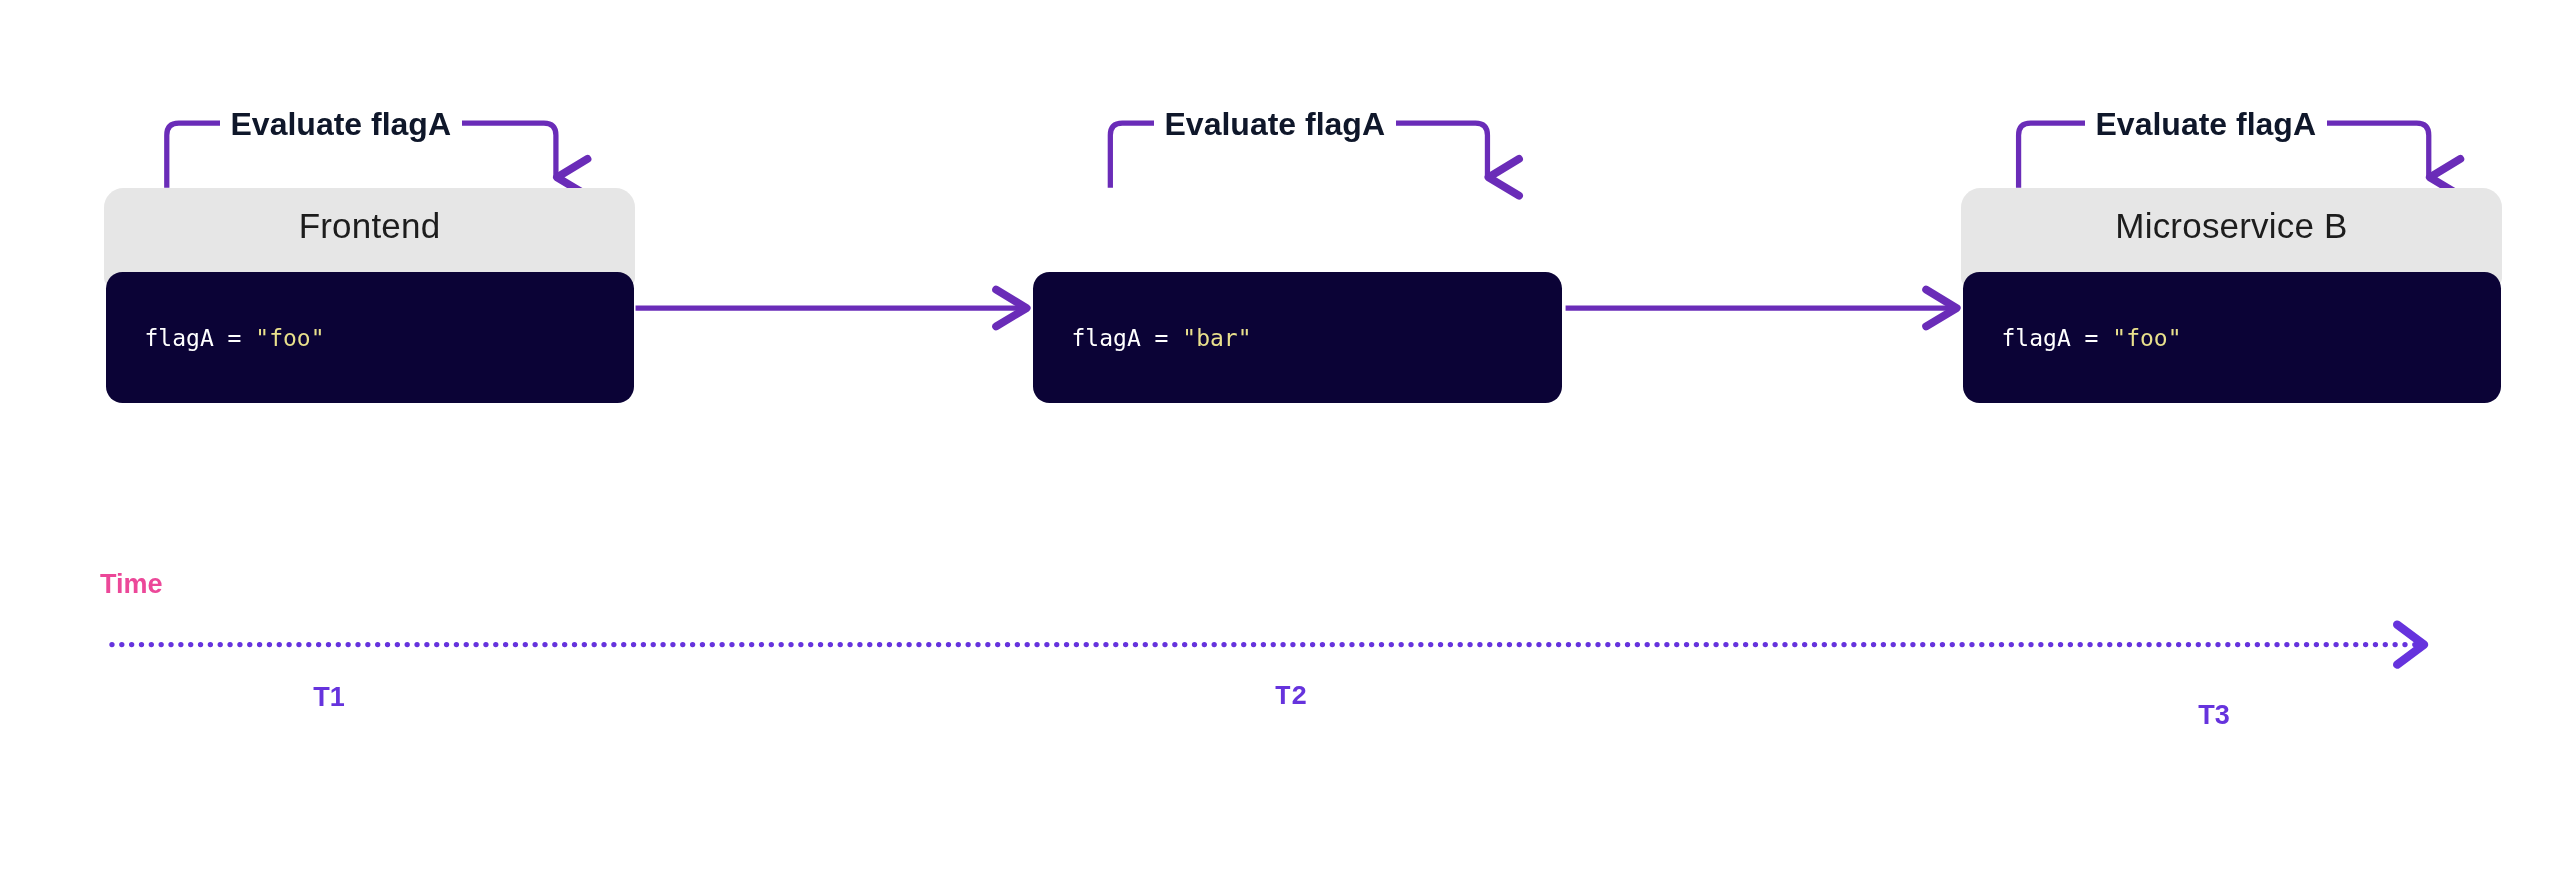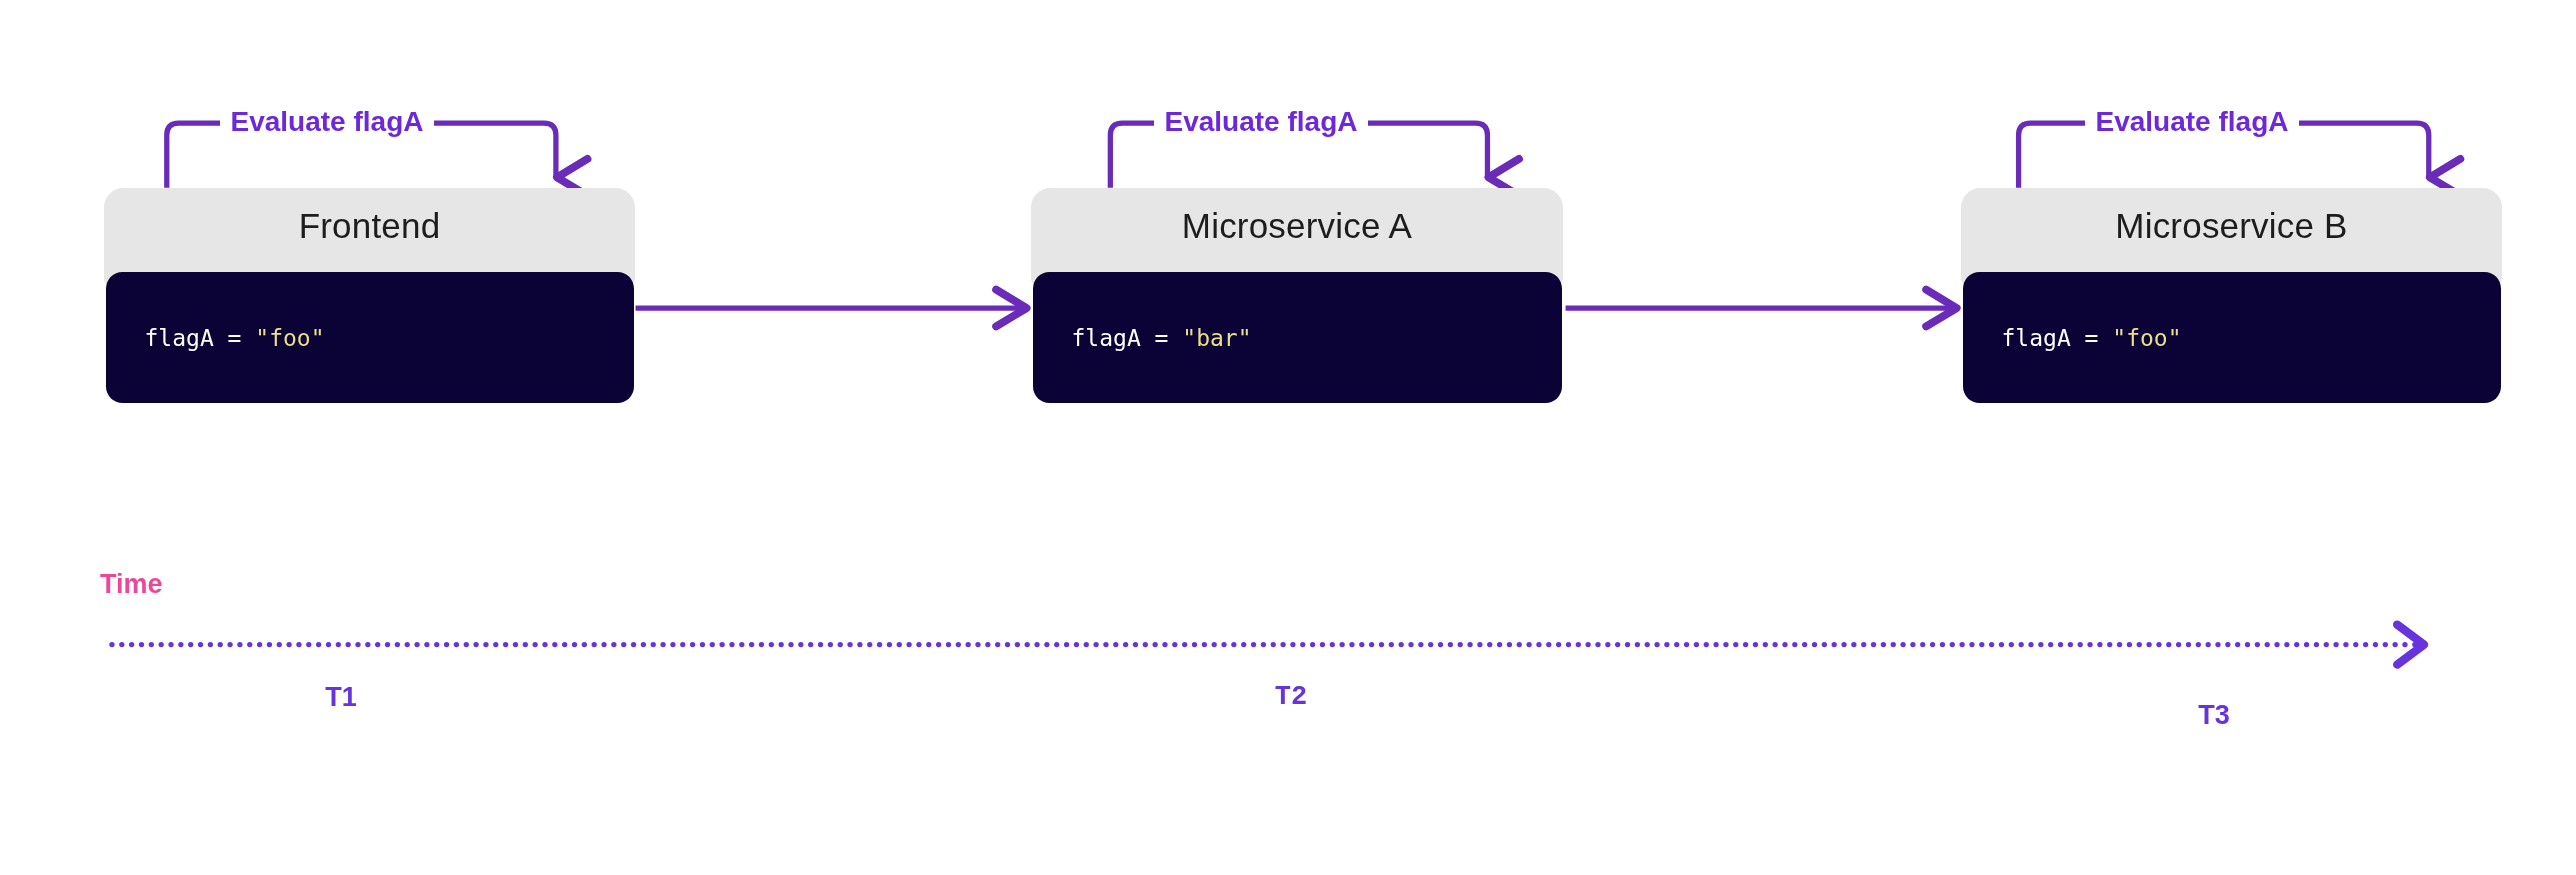--- a/index.html
+++ b/index.html
@@ -77,23 +77,23 @@
     letter-spacing: 0px;
   }
   .code-str {
     color: #e9e08c;
   }
 
   
   .loop-label {
     position: absolute;
     font-family: "Liberation Sans", sans-serif;
-    font-size: 28px;
+    font-size: 32px;
     font-weight: 700;
-    color: #6d28d9;
+    color: #0f172a;
     white-space: nowrap;
     background: #ffffff;
     padding: 0 10.5px;
     line-height: 1;
   }
 
   
   .time-label {
     position: absolute;
     font-family: "Liberation Sans", sans-serif;
@@ -147,39 +147,36 @@
     <div class="node-header">
       <span class="node-title">Frontend</span>
     </div>
     <div class="node-code">
       <span class="code-text"><span>flagA</span><span> </span><span>=</span><span> </span><span class="code-str">"foo"</span></span>
     </div>
   </div>
   <span class="loop-label" style="left:220px; top:108px;">Evaluate flagA</span>
 
   <div class="node" style="left:1031px; top:188px; width:532px; height:218px;">
-    <div class="node-header">
-      <span class="node-title">Microservice A</span>
-    </div>
     <div class="node-code">
       <span class="code-text"><span>flagA</span><span> </span><span>=</span><span> </span><span class="code-str">"bar"</span></span>
     </div>
   </div>
   <span class="loop-label" style="left:1154px; top:108px;">Evaluate flagA</span>
 
   <div class="node" style="left:1961px; top:188px; width:541px; height:218px;">
     <div class="node-header">
       <span class="node-title">Microservice B</span>
     </div>
     <div class="node-code">
       <span class="code-text"><span>flagA</span><span> </span><span>=</span><span> </span><span class="code-str">"foo"</span></span>
     </div>
   </div>
   <span class="loop-label" style="left:2085px; top:108px;">Evaluate flagA</span>
 
   <span class="time-label" style="left:100px; top:569px;">Time</span>
 
-  <span class="tick-label" style="left:341px; top:682px;">T1</span>
+  <span class="tick-label" style="left:329px; top:682px;">T1</span>
   <span class="tick-label" style="left:1291px; top:682px;font-family:Liberation Mono, monospace;">T2</span>
   <span class="tick-label" style="left:2214px; top:700px;">T3</span>
 
 </div>
 
 
 </body></html>

